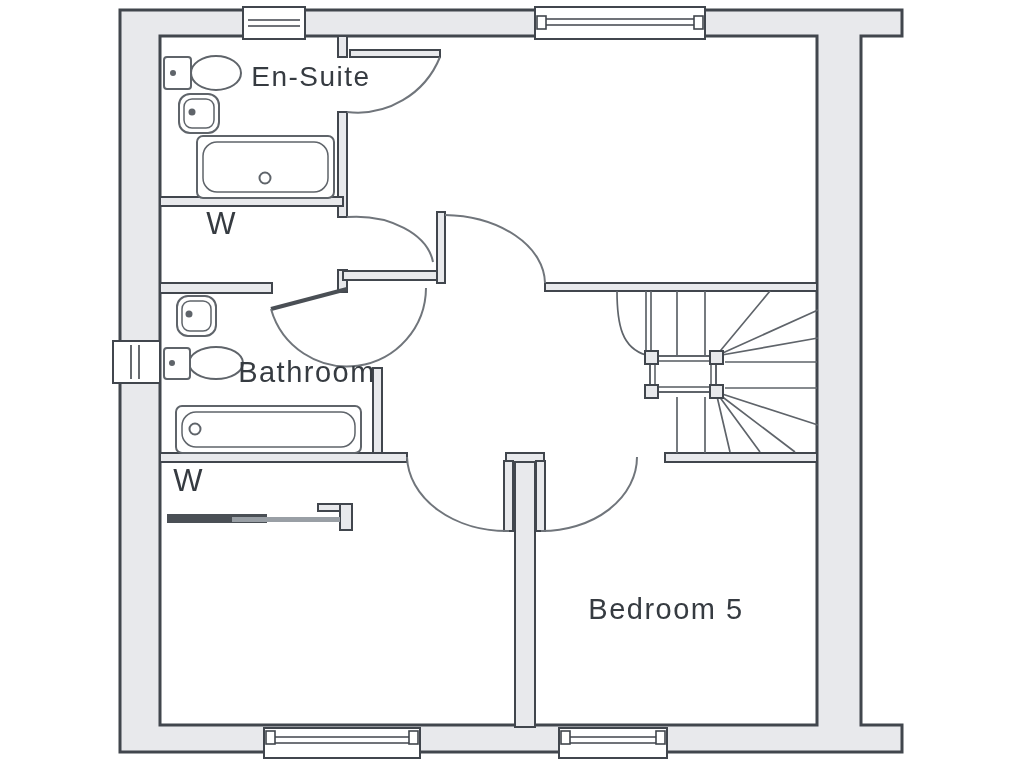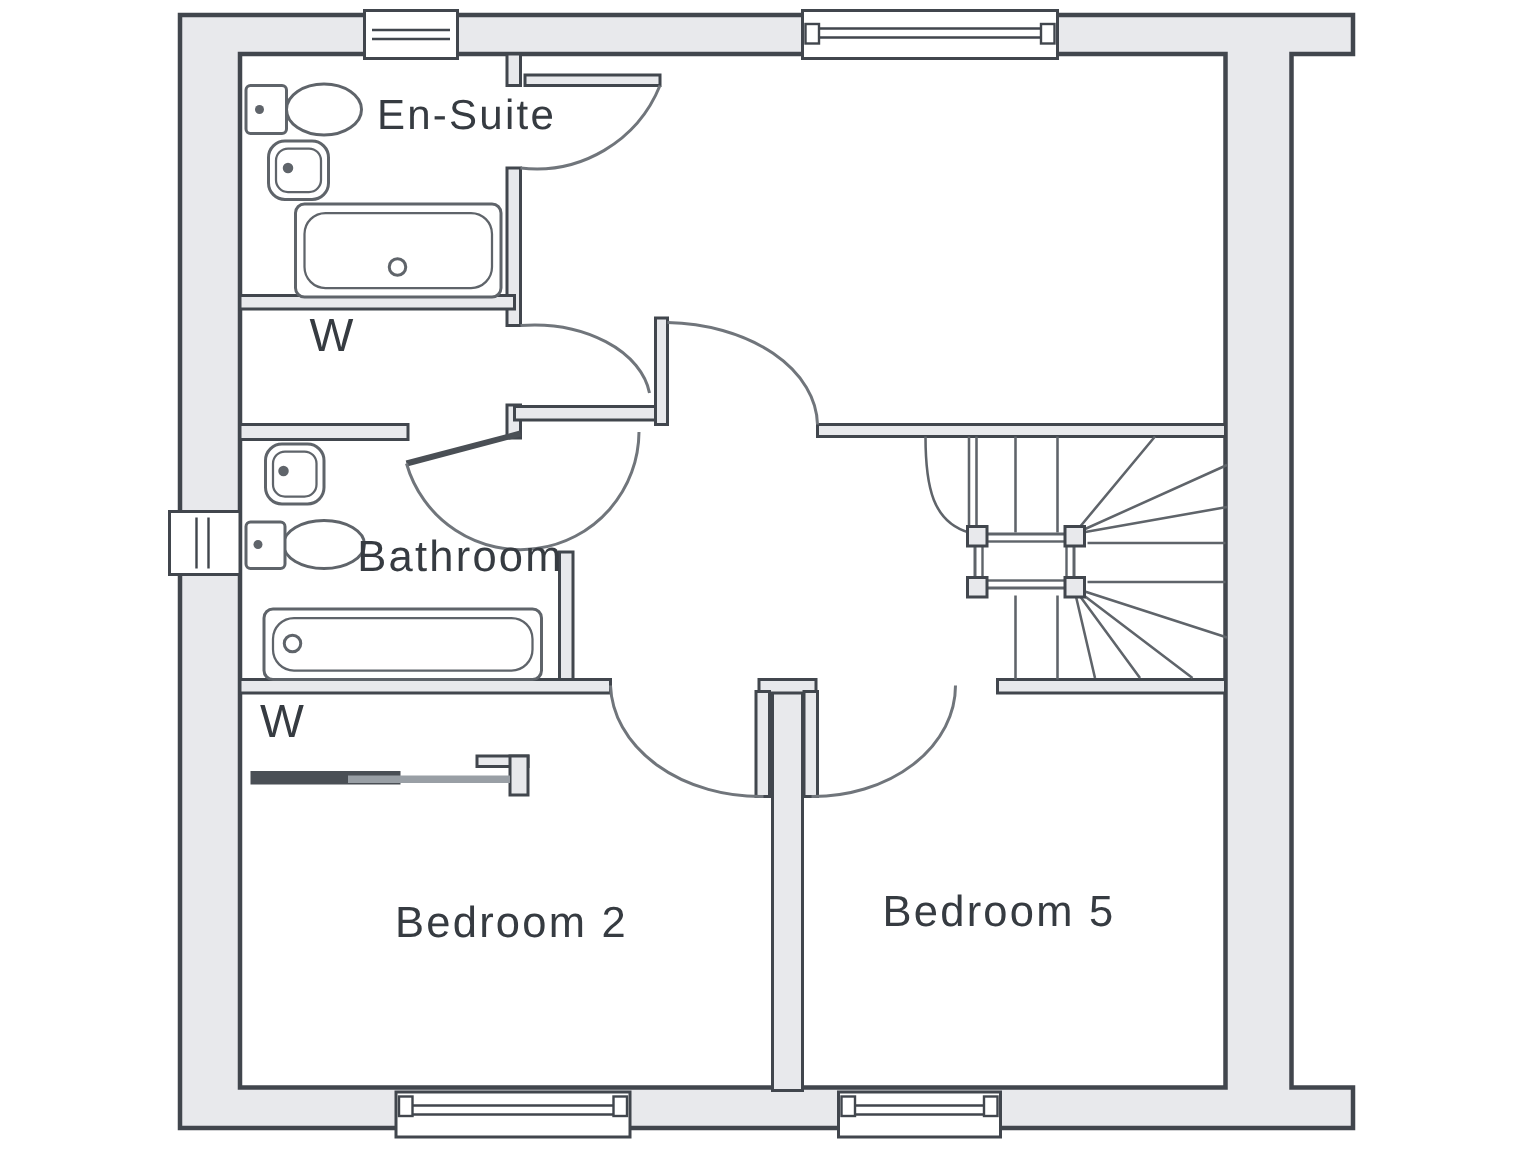--- a/index.html
+++ b/index.html
@@ -151,15 +151,14 @@
         <rect x="167" y="514" width="100" height="9" fill="#4a4f55"></rect>
         <rect x="232" y="517" width="108" height="5" fill="#999fa5"></rect>
       </g>
     </g>
   </svg>
 
   <div class="room-label" style="left:311px;top:77px;font-size:28px;">En-Suite</div>
   <div class="room-label small" style="left:221px;top:224px;">W</div>
   <div class="room-label" style="left:307px;top:332px;margin-top:40px;">Bathroom</div>
   <div class="room-label small" style="left:188px;top:481px;">W</div>
-  <div class="room-label" style="left:341px;top:616px;">Bedroom 2</div>
   <div class="room-label" style="left:666px;top:609px;">Bedroom 5</div>
 </div>
 
 </body></html>

